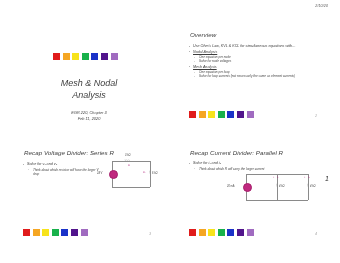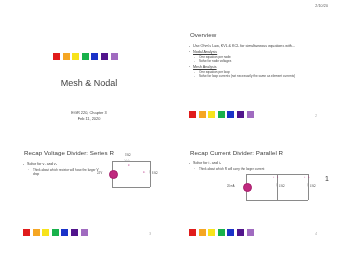--- a/index.html
+++ b/index.html
@@ -4,21 +4,21 @@
 <style>
   html,body{margin:0;padding:0;}
   body{
     width:340px;height:263px;
     background:#ffffff;
     font-family:"Liberation Sans", sans-serif;
     color:#3a3a3a;
     overflow:hidden;
     position:relative;
   }
-  .page{position:relative;width:340px;height:188px;}
+  .page{position:relative;width:340px;height:188px;font-style:italic;}
 
   .date-stamp{
     position:absolute;right:12px;top:4px;
     font-size:3.6px;color:#555;letter-spacing:.1px;
   }
   .page-number{
     position:absolute;right:11px;bottom:6px;
     font-size:7px;color:#333;
   }
 
@@ -97,20 +97,21 @@
       <div class="sw" style="background:#e01b1b"></div>
       <div class="sw" style="background:#f5a623"></div>
       <div class="sw" style="background:#f7e31c"></div>
       <div class="sw" style="background:#18b14b"></div>
       <div class="sw" style="background:#1a32c8"></div>
       <div class="sw" style="background:#51148c"></div>
       <div class="sw" style="background:#a06bc0"></div>
     </div>
     <div class="title-main">
       <div>Mesh &amp; Nodal</div>
+      <div>Analysis</div>
     </div>
     <div class="title-sub">
       <div>EGR 220, Chapter 3</div>
       <div>Feb 11, 2020</div>
     </div>
   </div>
 
   <div class="slide slide-tr">
     <div class="slide-title" style="left:10px;top:9px;">Overview</div>
     <div class="bullets" style="left:9px;top:22px;width:130px;">

